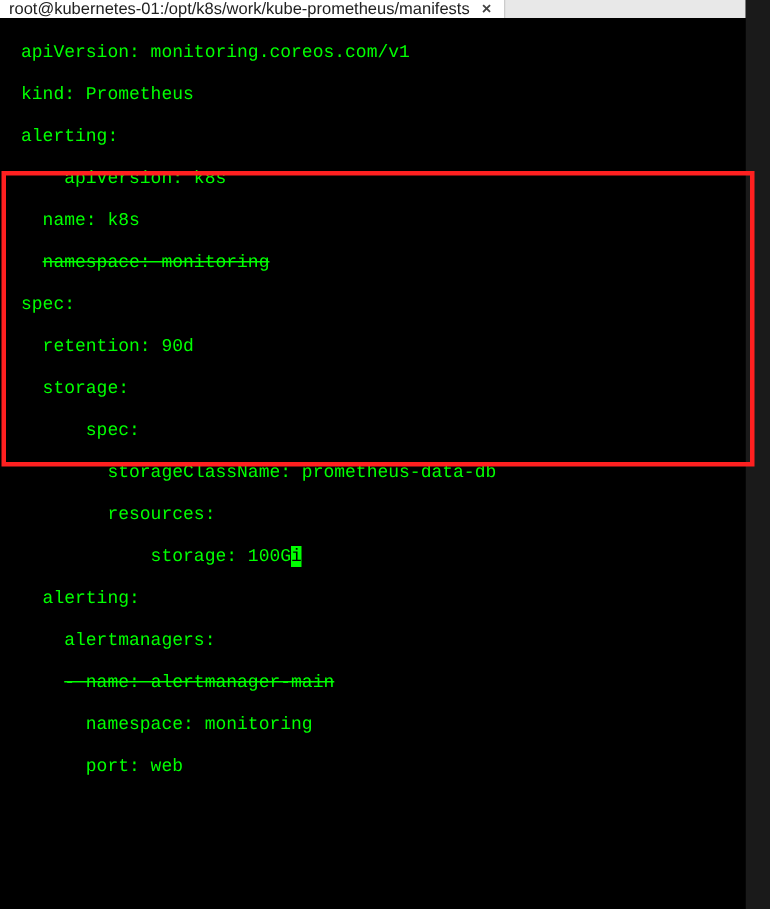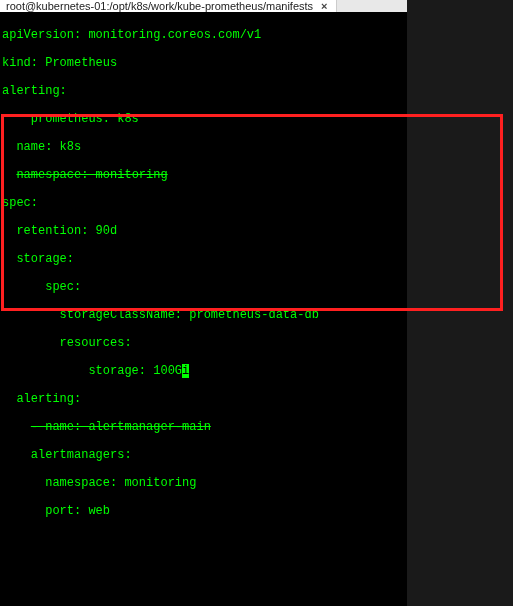--- a/index.html
+++ b/index.html
@@ -6,21 +6,21 @@
     margin: 0;
     padding: 0;
     width: 513px;
     height: 606px;
     overflow: hidden;
     background: #1a1a1a;
     font-family: "Consolas", "Courier New", monospace;
     font-size: 12px;
   }
   .window {
-    width: 407px;
+    width: 497px;
     height: 606px;
     background: #000;
     display: flex;
     flex-direction: column;
   }
   .tabbar {
     height: 18px;
     background: #e8e8e8;
     display: flex;
     align-items: stretch;
@@ -51,20 +51,21 @@
     background: #000;
     color: #00ff00;
     line-height: 14px;
     font-size: 12px;
     padding: 2px 2px 2px 2px;
     white-space: pre;
     position: relative;
   }
   .line {
     white-space: pre;
+    margin-left: 12px;
   }
   .strike {
     text-decoration: line-through;
     text-decoration-color: #00ff00;
   }
   .cursor {
     background: #00ff00;
     color: #000;
   }
 
@@ -88,33 +89,33 @@
     <div class="tab">
       <span class="tab-title">root@kubernetes-01:/opt/k8s/work/kube-prometheus/manifests</span>
       <span class="tab-close">×</span>
     </div>
   </div>
 
   <div class="terminal">
 <div class="line">apiVersion: monitoring.coreos.com/v1</div>
 <div class="line">kind: Prometheus</div>
 <div class="line">alerting:</div>
-<div class="line">    prometheus: k8s</div>
+<div class="line">    apiVersion: k8s</div>
 <div class="line">  name: k8s</div>
 <div class="line"><span>  </span><span class="strike">namespace: monitoring</span></div>
 <div class="line">spec:</div>
 <div class="line">  retention: 90d</div>
 <div class="line">  storage:</div>
 <div class="line">      spec:</div>
 <div class="line">        storageClassName: prometheus-data-db</div>
 <div class="line">        resources:</div>
 <div class="line"><span>            storage: 100G</span><span class="cursor">i</span></div>
 <div class="line">  alerting:</div>
+<div class="line">    alertmanagers:</div>
 <div class="line"><span>    </span><span class="strike">- name: alertmanager-main</span></div>
-<div class="line">    alertmanagers:</div>
 <div class="line">      namespace: monitoring</div>
 <div class="line">      port: web</div>
 
 
 
 
 
 
 
 

